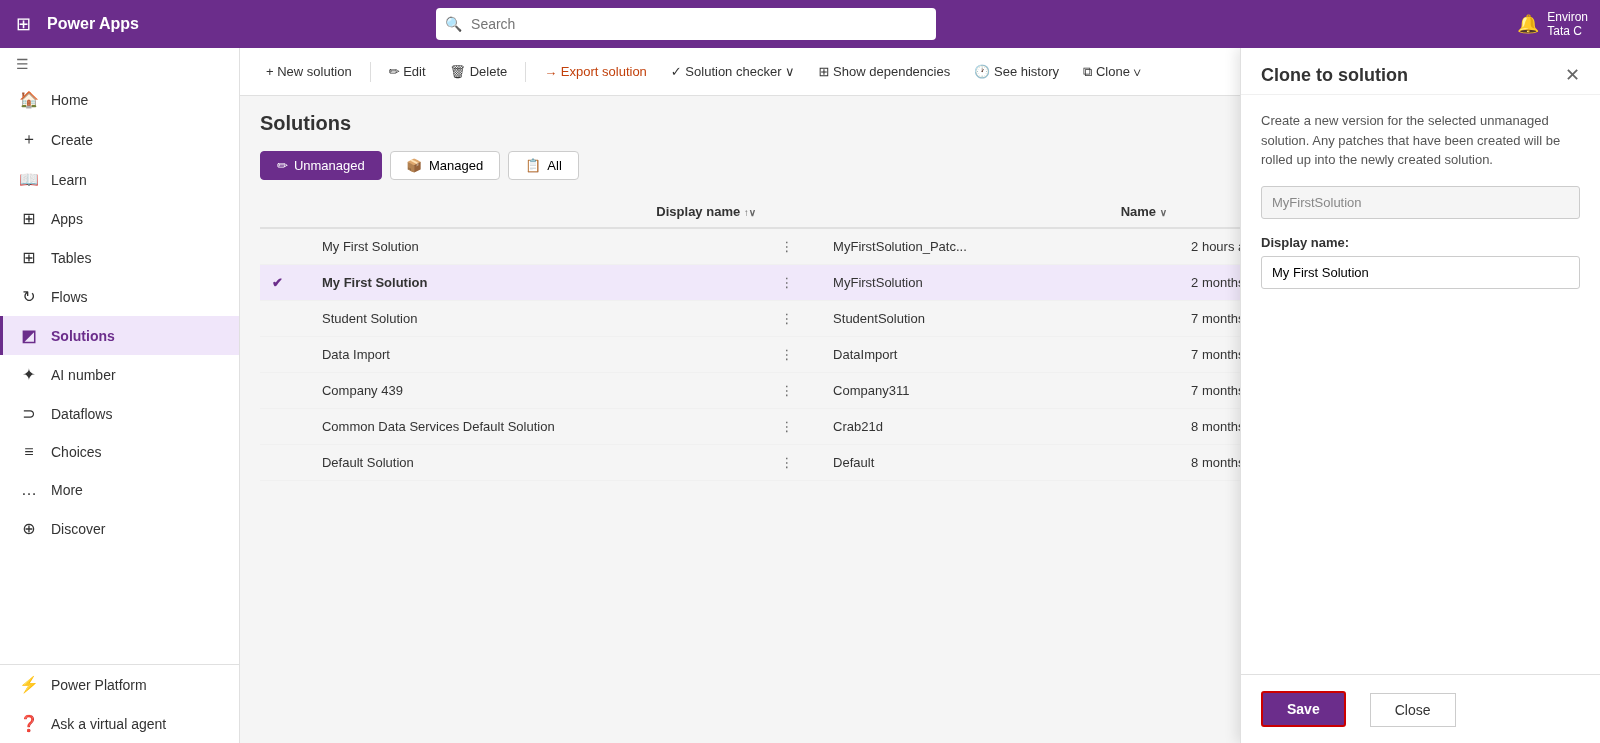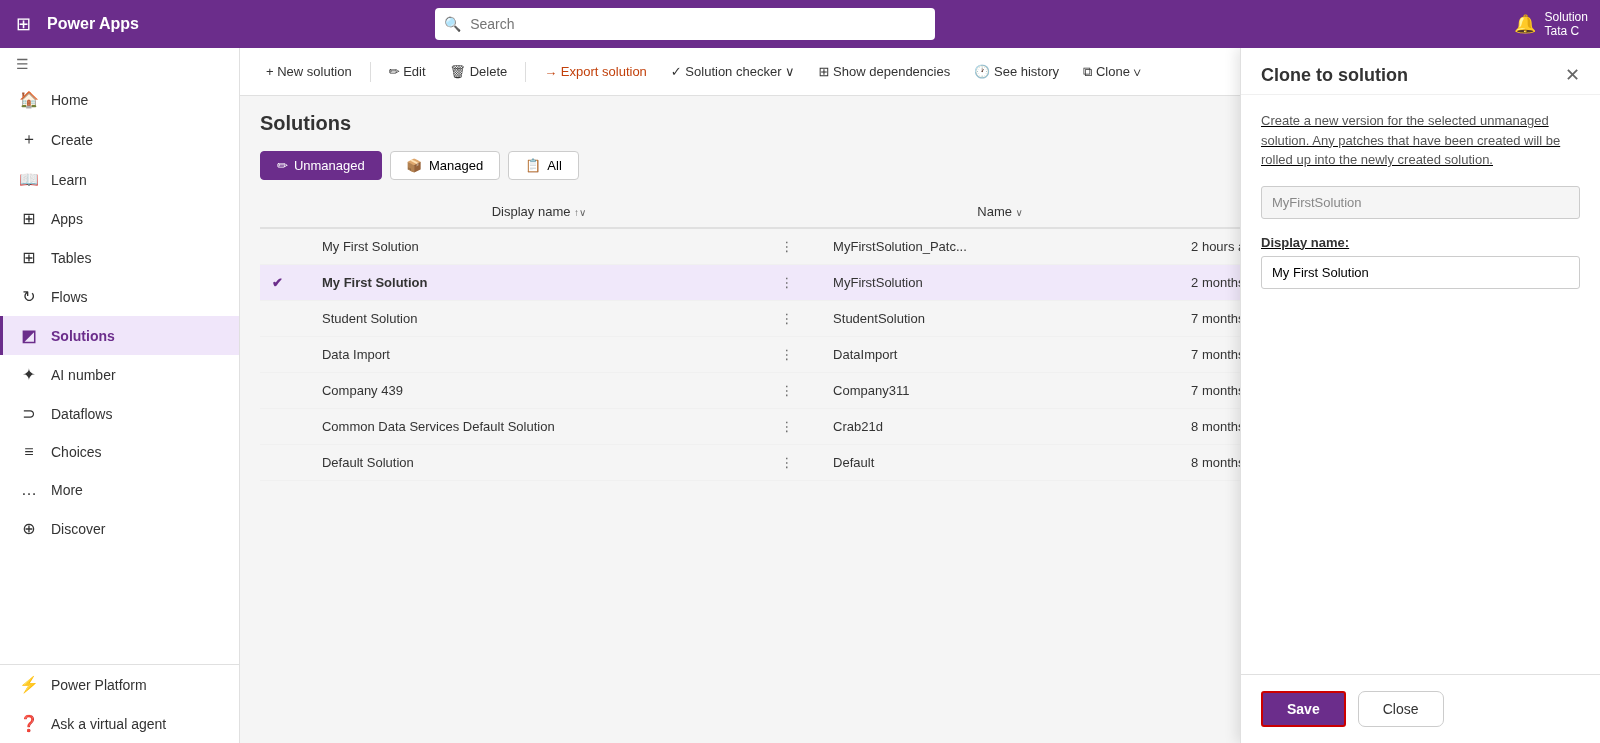--- a/index.html
+++ b/index.html
@@ -119,24 +119,24 @@
     }
     .filter-tab.active {
       background: #6b2d8b;
       color: white;
       border-color: #6b2d8b;
     }
 
     
     .solutions-table { width: 100%; border-collapse: collapse; }
     .solutions-table th {
-      text-align: center;
+      text-align: right;
       padding: 8px 12px;
       font-size: 13px;
-      font-weight: 400;
+      font-weight: 700;
       color: #333;
       border-bottom: 2px solid #e0e0e0;
     }
     .solutions-table td {
       padding: 10px 12px;
       font-size: 13px;
       color: #333;
       border-bottom: 1px solid #f0f0f0;
     }
     .solutions-table tr.selected td { background: #f0e8fa; }
@@ -161,21 +161,21 @@
     .panel-header {
       display: flex;
       align-items: center;
       justify-content: space-between;
       padding: 16px 20px 8px;
       border-bottom: 1px solid #f0f0f0;
       gap: 8px;
     }
     .panel-title { font-size: 18px; font-weight: 600; color: #333; }
     .panel-close { background: none; border: none; cursor: pointer; font-size: 18px; color: #666; }
-    .panel-body { flex: 1; padding: 16px 20px; overflow-y: auto; text-decoration: underline; }
+    .panel-body { flex: 1; padding: 16px 20px; overflow-y: auto; }
     .panel-desc { font-size: 13px; color: #555; margin-bottom: 16px; line-height: 1.5; }
     .panel-field { margin-bottom: 16px; }
     .panel-field label { display: block; font-size: 13px; font-weight: 600; color: #333; margin-bottom: 6px; }
     .panel-field input {
       width: 100%;
       padding: 8px 10px;
       border: 1px solid #ccc;
       border-radius: 3px;
       font-size: 13px;
       outline: none;
@@ -190,39 +190,40 @@
     .version-input {
       width: 50px !important;
       text-align: center;
       padding: 6px 4px !important;
     }
     .version-static { font-size: 14px; padding: 6px 4px; color: #333; }
 
     .panel-footer {
       padding: 16px 20px;
       display: flex;
-      gap: 12px;
+      gap: 24px;
       border-top: 1px solid #e0e0e0;
+      align-items: flex-end;
     }
     .btn-save {
       padding: 8px 24px;
       background: #6b2d8b;
       color: white;
       border: 2px solid #cc0000;
       border-radius: 3px;
       cursor: pointer;
       font-size: 14px;
       font-weight: 600;
     }
     .btn-close {
       padding: 8px 24px;
       background: white;
       color: #333;
       border: 1px solid #ccc;
-      border-radius: 7px;
+      border-radius: 0;
       cursor: pointer;
       font-size: 14px;
     }
 
     .bottom-sidebar {
       margin-top: auto;
       border-top: 1px solid #e0e0e0;
     }
   </style>
 </head>
@@ -231,21 +232,21 @@
 <div class="top-nav">
   <span class="top-nav-waffle">⊞</span>
   <span class="top-nav-title">Power Apps</span>
   <div class="top-nav-search">
     <span style="color:#666;">🔍</span>
     <input type="text" placeholder="Search" style="">
   </div>
   <div class="top-nav-right">
     <span style="font-size:18px;">🔔</span>
     <div>
-      <div>Solution</div>
+      <div>Environ</div>
       <div>Tata C</div>
     </div>
   </div>
 </div>
 
 <div class="main-layout">
 
   <div class="sidebar">
     <div class="sidebar-collapse">☰</div>
 

